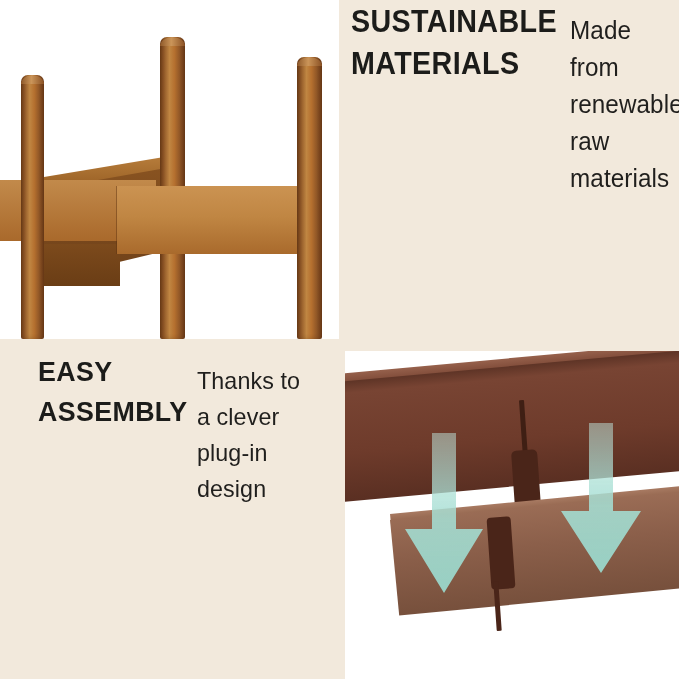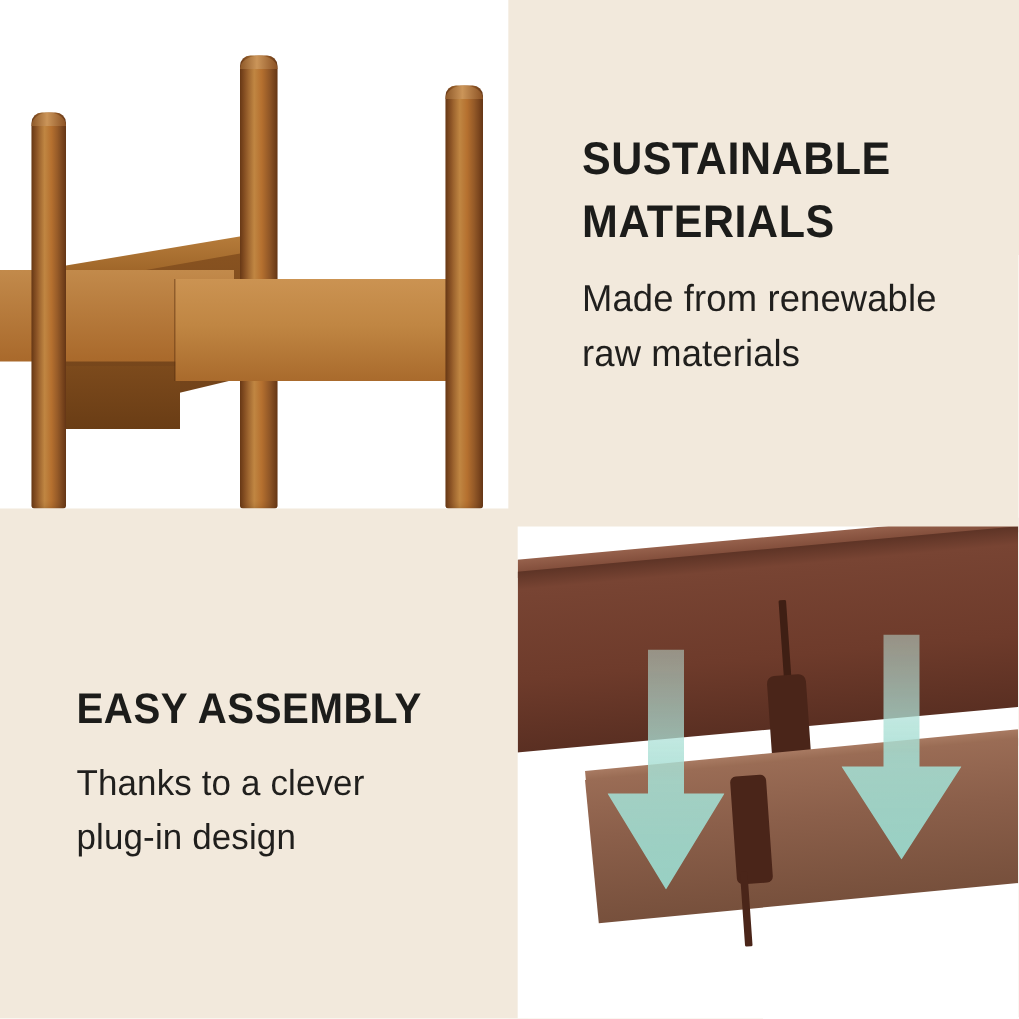--- a/index.html
+++ b/index.html
@@ -21,30 +21,30 @@
     background: #f2e9dc;
   }
 
   
   .quad {
     position: absolute;
     overflow: hidden;
   }
   .quad-tl { left: 0;    top: 0;    width: 339px; height: 345px; background: #ffffff; }
   .quad-tr { left: 345px; top: 0;   width: 334px; height: 339px; background: #f2e9dc; }
-  .quad-bl { left: 0;    top: 351px; width: 339px; height: 328px; background: #f2e9dc; margin-left: 13px; }
+  .quad-bl { left: 0;    top: 351px; width: 339px; height: 328px; background: #f2e9dc; }
   .quad-br { left: 345px; top: 345px; width: 334px; height: 334px; background: #ffffff; }
 
   
   .text-panel {
     box-sizing: border-box;
     width: 100%;
     height: 100%;
     display: flex;
-    flex-direction: column;
+    flex-direction: row;
     justify-content: center;
   }
   .panel-tr-pad { padding: 0 30px 0 43px; }
   .panel-bl-pad { padding: 0 26px 0 38px; }
 
   .headline {
     font-family: "Liberation Sans", sans-serif;
     font-weight: 700;
     color: #1c1c1a;
     letter-spacing: 0.4px;

